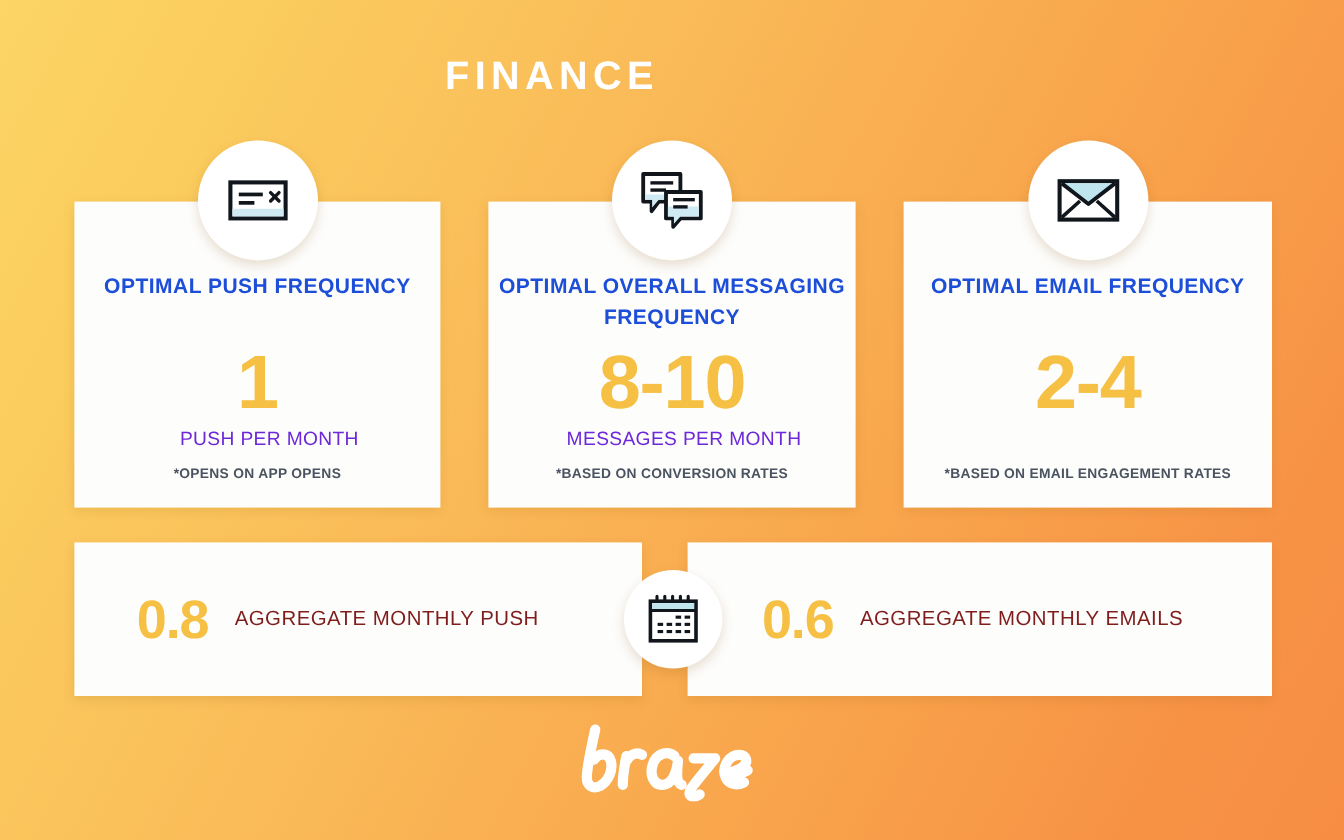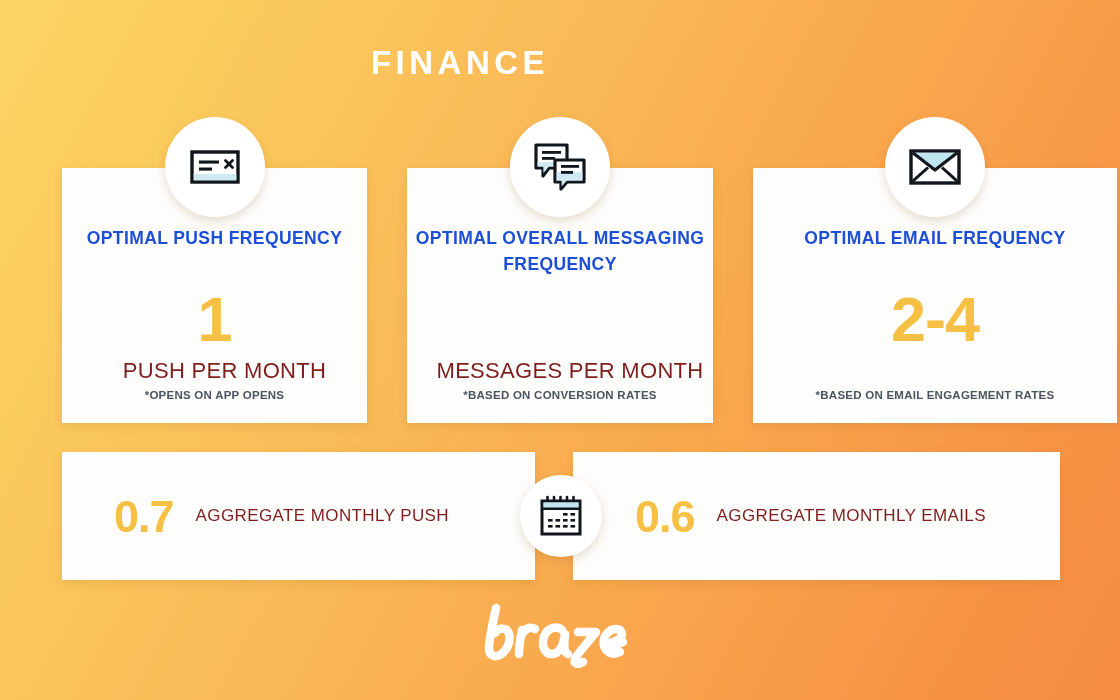--- a/index.html
+++ b/index.html
@@ -21,35 +21,35 @@
   
   .cards { position:absolute; top:168px; left:62px; width:998px; height:255px; }
   .card {
     position:absolute; top:0; height:255px;
     background:#fdfdfc;
     box-shadow:0 3px 9px rgba(150,95,20,0.16);
     text-align:center;
   }
   .card.c1 { left:0px;   width:305px; }
   .card.c2 { left:345px; width:306px; }
-  .card.c3 { left:691px; width:364px; }
+  .card.c3 { left:691px; width:307px; }
 
   .card-head {
     position:absolute; left:0; width:100%; top:57px;
     font-size:17.5px; font-weight:bold; letter-spacing:0.4px;
     line-height:26px; color:#1d4ed8;
   }
   .big-number {
     position:absolute; left:0; width:100%; top:117px;
     font-size:63px; font-weight:bold; letter-spacing:-1px;
     color:#f5c043; line-height:68px;
   }
   .sub {
     position:absolute; left:0; width:100%; top:190px;
-    font-size:22px; color:#7f1d1d; letter-spacing:0.3px;padding-left:20px;
+    font-size:16px; color:#6d28d9; letter-spacing:0.3px;padding-left:20px;
   }
   .note {
     position:absolute; left:0; width:100%; top:221px;
     font-size:11.5px; font-weight:bold; color:#4a5360; letter-spacing:0.25px;
   }
 
   
   .circle {
     position:absolute; border-radius:50%; background:#ffffff;
     box-shadow:0 4px 10px rgba(140,90,25,0.20);
@@ -118,20 +118,21 @@
         <path d="M4.6 20 H32.4 V24.4 H16 L10.4 31 V24.4 H4.6 Z" fill="#cfeaf3"></path>
         <rect x="9" y="9" width="19" height="2.8" fill="#10161c"></rect>
         <rect x="9" y="15" width="13" height="2.8" fill="#10161c"></rect>
         <path d="M22 18 H51 V40 H34 L28 47 V40 H22 Z" fill="#ffffff" stroke="#10161c" stroke-width="3.2" stroke-linejoin="round"></path>
         <path d="M23.6 30 H49.4 V38.4 H34 L28.6 44.5 V38.4 H23.6 Z" fill="#cfeaf3"></path>
         <rect x="28" y="23" width="18" height="2.8" fill="#10161c"></rect>
         <rect x="28" y="29" width="12" height="2.8" fill="#10161c"></rect>
       </svg>
     </div>
     <div class="card-head">OPTIMAL OVERALL MESSAGING FREQUENCY</div>
+    <div class="big-number">8-10</div>
     <div class="sub">MESSAGES PER MONTH</div>
     <div class="note">*BASED ON CONVERSION RATES</div>
   </div>
 
   <div class="card c3">
     <div class="circle top">
       <svg width="54" height="38" viewBox="0 0 54 38">
         <rect x="3" y="3" width="48" height="32" fill="#ffffff" stroke="#10161c" stroke-width="3.4"></rect>
         <path d="M4.8 4.8 H49.2 L27 22 Z" fill="#bfe6ef"></path>
         <path d="M4.8 4.8 L27 22 L49.2 4.8" fill="none" stroke="#10161c" stroke-width="3.2" stroke-linejoin="round"></path>
@@ -140,21 +141,21 @@
     </div>
     <div class="card-head">OPTIMAL EMAIL FREQUENCY</div>
     <div class="big-number">2-4</div>
     <div class="note">*BASED ON EMAIL ENGAGEMENT RATES</div>
   </div>
 </div>
 
 <div class="bottom">
 
   <div class="bar left">
-    <span class="bar-num">0.7</span>
+    <span class="bar-num">0.8</span>
     <span class="bar-label">AGGREGATE MONTHLY PUSH</span>
   </div>
 
   <div class="bar right">
     <span class="bar-num">0.6</span>
     <span class="bar-label">AGGREGATE MONTHLY EMAILS</span>
   </div>
 
   <div class="circle mid">
     <svg width="44" height="42" viewBox="0 0 44 42">

